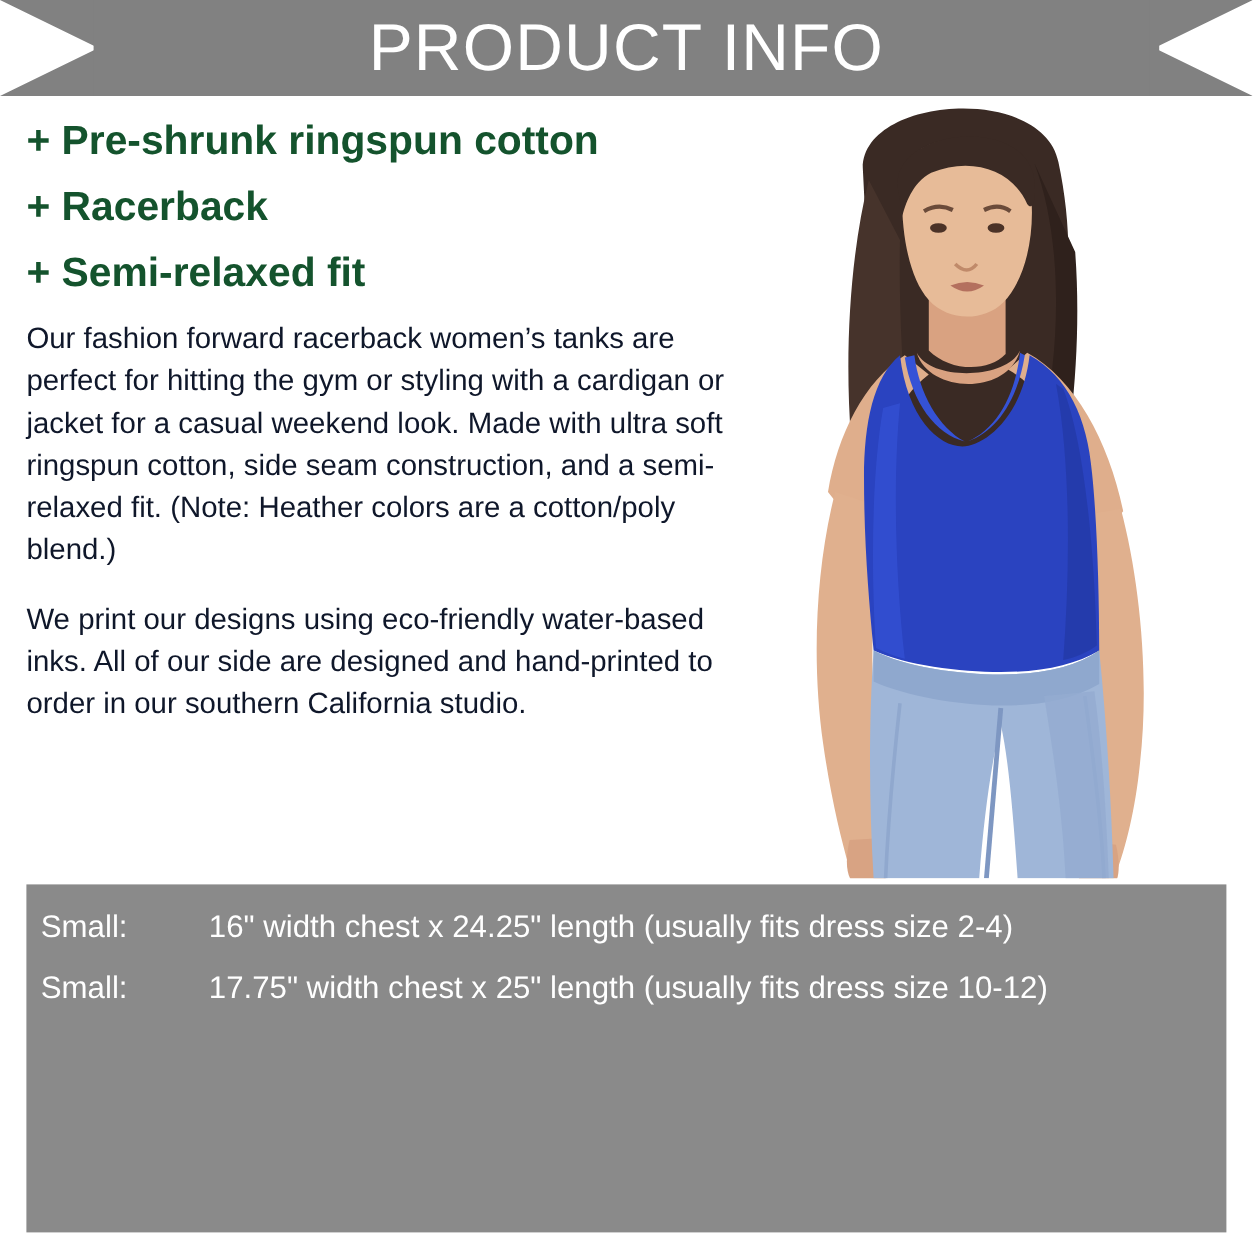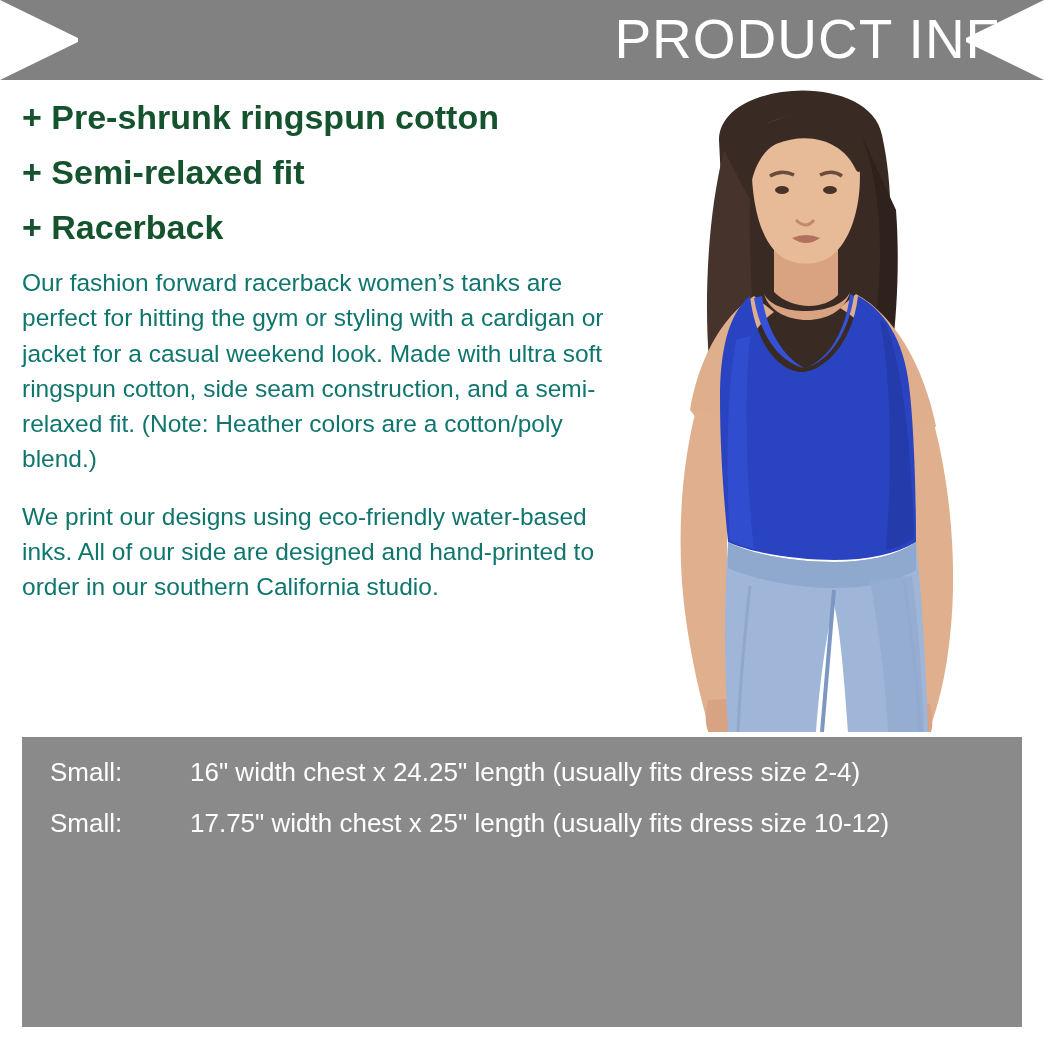--- a/index.html
+++ b/index.html
@@ -48,21 +48,21 @@
     -webkit-clip-path: polygon(0 0, 86px 0, 4px 40px, 86px 80px, 0 80px);
     clip-path: polygon(0 0, 86px 0, 4px 40px, 86px 80px, 0 80px);
   }
   .banner-title {
     position: absolute;
     top: 0;
     left: 0;
     width: 1044px;
     height: 80px;
     line-height: 78px;
-    text-align: right;
+    text-align: center;
     color: #ffffff;
     font-size: 55px;
     font-weight: 400;
     letter-spacing: 1px;
   }
 
   
   .left-col {
     position: absolute;
     top: 92px;
@@ -73,21 +73,21 @@
     color: #14532d;
     font-size: 34px;
     font-weight: bold;
     line-height: 1.0;
     margin-bottom: 21px;
     white-space: nowrap;
   }
   .bullet.first { margin-top: 8px; }
 
   .para {
-    color: #0f766e;
+    color: #0f172a;
     font-size: 24.5px;
     line-height: 1.44;
     margin: 16px 0 22px 0;
     width: 616px;
   }
   .para.p1 { margin-top: 14px; }
 
   
   .photo {
     position: absolute;
@@ -108,21 +108,21 @@
     width: 1000px;
     height: 290px;
     background: #8a8a8a;
   }
   .size-row {
     display: flex;
     align-items: baseline;
     color: #ffffff;
     font-size: 26px;
     height: 51px;
-    padding-left: 28px;
+    padding-left: 12px;
   }
   .size-row:first-child { margin-top: 20px; }
   .size-label {
     width: 140px;
     flex: 0 0 140px;
     white-space: nowrap;
   }
   .size-desc { white-space: nowrap; }
 </style>
 </head>
@@ -130,22 +130,22 @@
 
 <div class="banner">
   <div class="banner-left"></div>
   <div class="banner-mid"></div>
   <div class="banner-right"></div>
   <div class="banner-title">PRODUCT INFO</div>
 </div>
 
 <div class="left-col">
   <div class="bullet first">+ Pre-shrunk ringspun cotton</div>
+  <div class="bullet">+ Racerback</div>
   <div class="bullet">+ Semi-relaxed fit</div>
-  <div class="bullet">+ Racerback</div>
   <p class="para p1">Our fashion forward racerback women’s tanks are perfect for hitting the gym or styling with a cardigan or jacket for a casual weekend look. Made with ultra soft ringspun cotton, side seam construction, and a semi-relaxed fit. (Note: Heather colors are a cotton/poly blend.)</p>
   <p class="para p2">We print our designs using eco-friendly water-based inks. All of our side are designed and hand-printed to order in our southern California studio.</p>
 </div>
 
 <div class="photo">
   <svg width="420" height="652" viewBox="0 0 420 652" xmlns="http://www.w3.org/2000/svg">
     <rect x="0" y="0" width="420" height="652" fill="#ffffff"></rect>
 
     <path d="M95 60 C 95 0, 245 -10, 258 55 C 272 120, 268 185, 250 255 C 240 300, 232 330, 226 352
              L 150 352 C 130 300, 108 230, 100 160 Z" fill="#3a2a24"></path>

